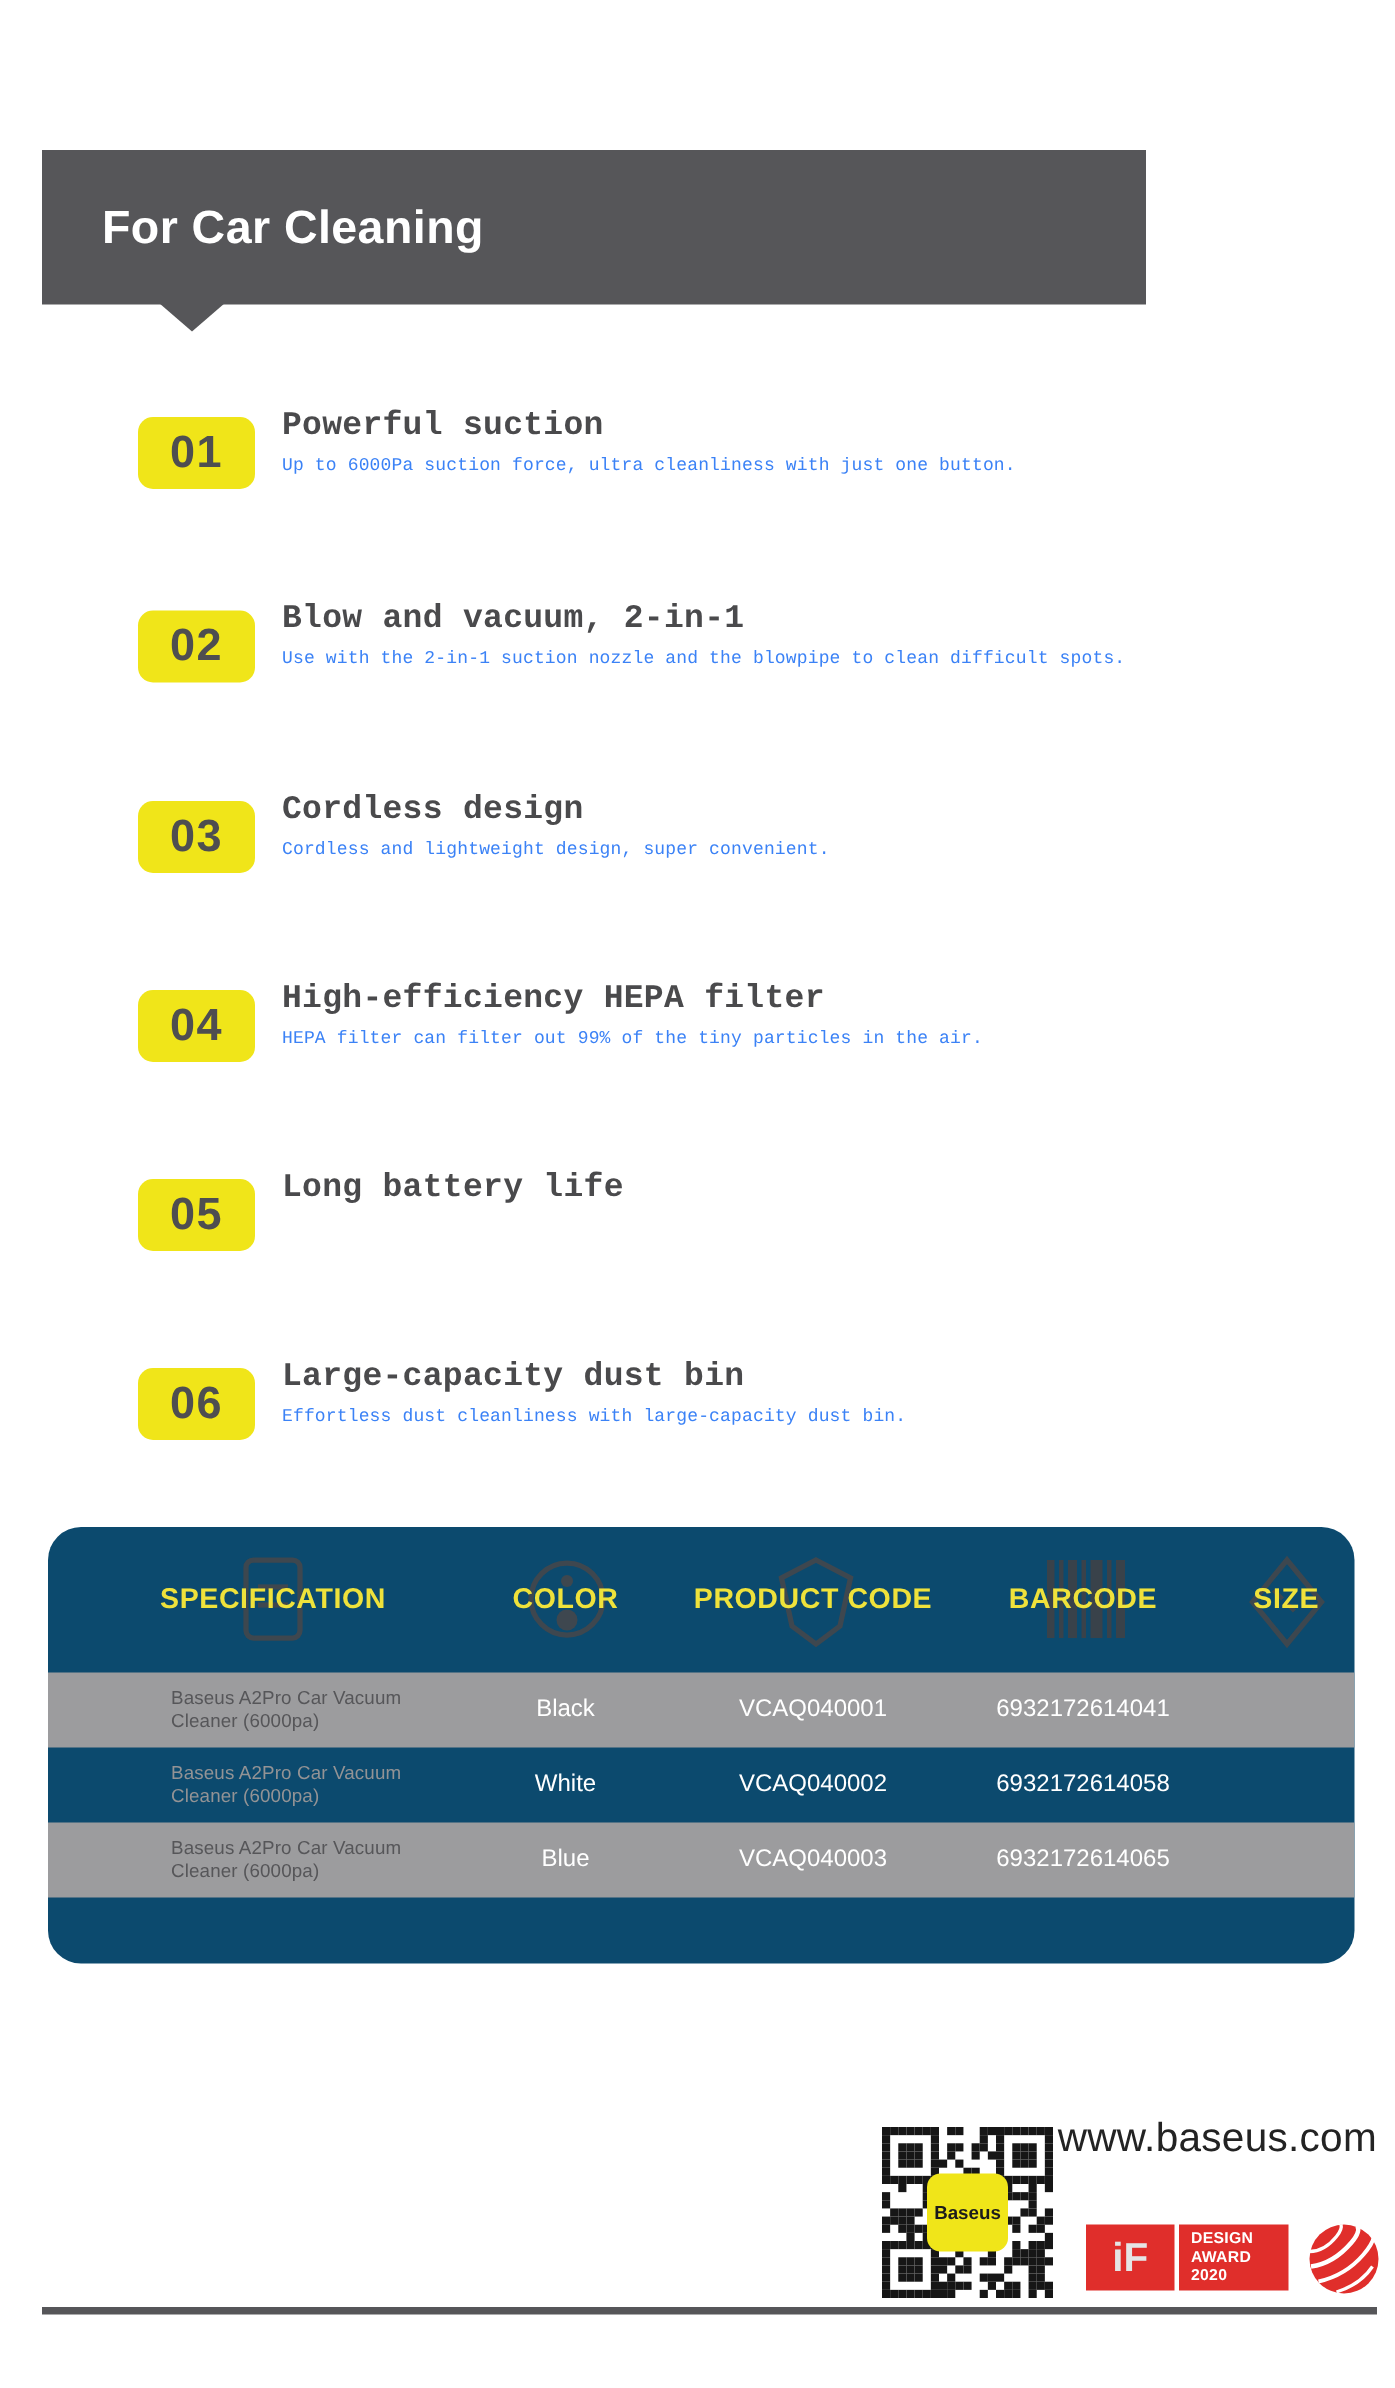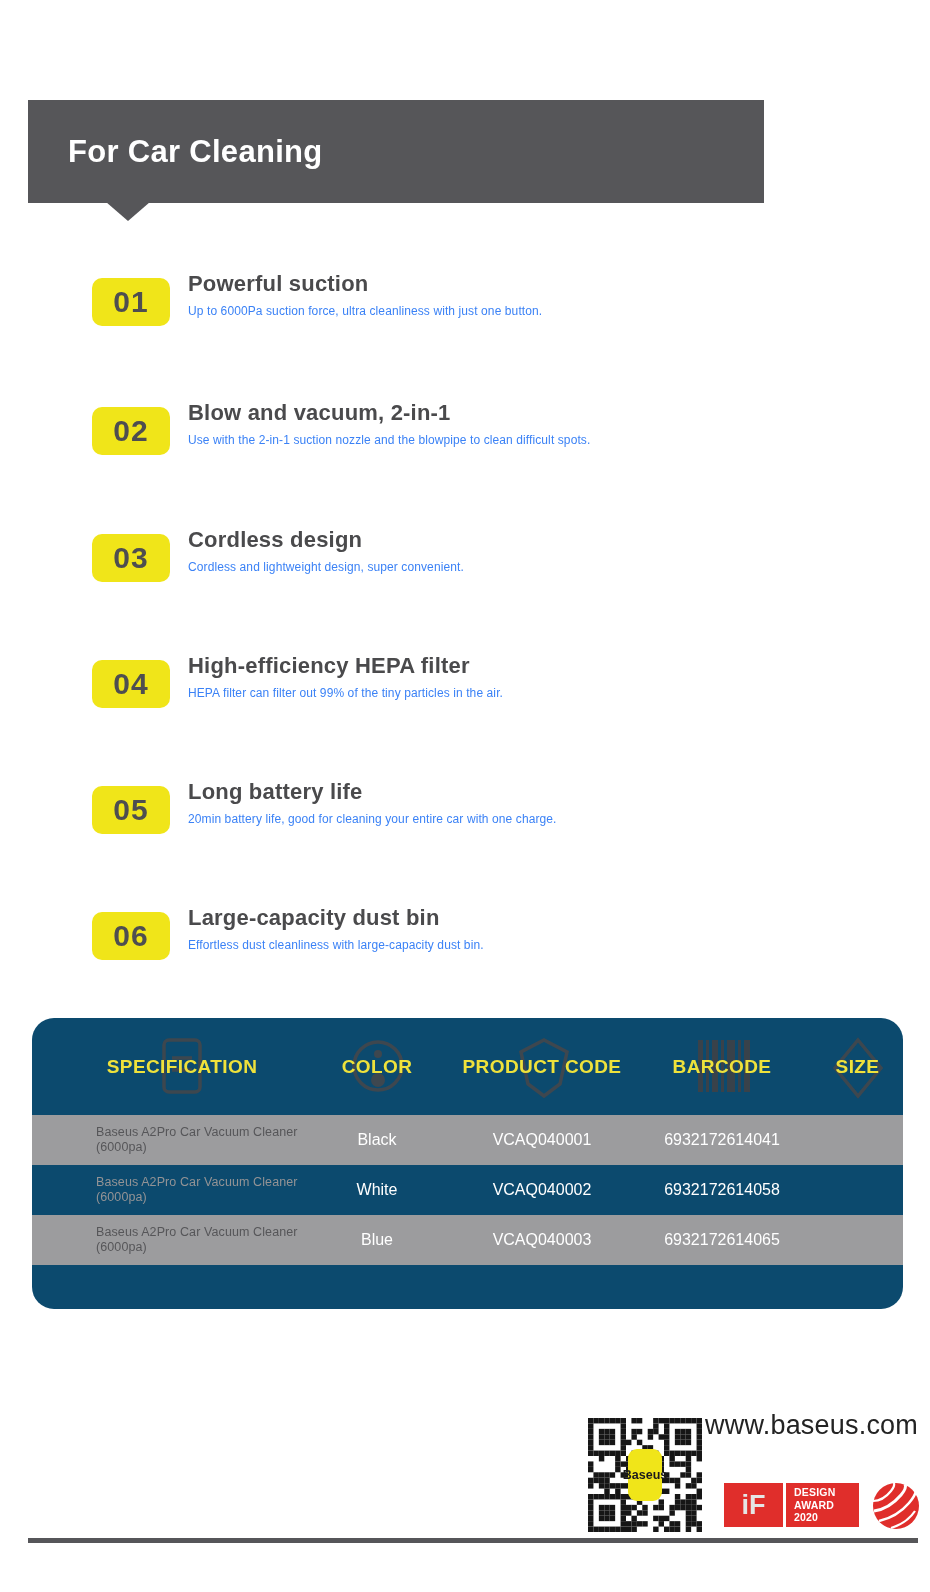--- a/index.html
+++ b/index.html
@@ -20,49 +20,49 @@
     border-left:22px solid transparent;border-right:22px solid transparent;
     border-top:19px solid #565659;
   }
   
   .feature{position:absolute;left:48px;display:flex;padding-left:44px;}
   .badge{
     width:78px;height:48px;background:#F0E519;border-radius:10px;
     display:flex;align-items:center;justify-content:center;
     color:#4E4E50;font-size:30px;font-weight:700;letter-spacing:1px;flex:0 0 auto;
   }
-  .ftext{margin-left:18px;margin-top:-7px;}
+  .ftext{margin-left:18px;margin-top:-7px;font-family:Liberation Mono, monospace;}
   .ftext h2{margin:0;font-size:22px;font-weight:700;color:#4A4A4C;letter-spacing:.2px;}
   .ftext p{margin:7px 0 0 0;font-size:12px;color:#3b82f6;letter-spacing:.1px;}
   
   .spec-table{
     position:absolute;left:32px;top:1018px;width:871px;height:291px;
     background:#0c4a6e;border-radius:22px;overflow:hidden;
   }
   .tgrid{display:grid;grid-template-columns:30px 240px 150px 180px 180px 91px;align-items:center;}
   .thead{position:relative;height:97px;}
   .thead .hlabel{
     position:relative;z-index:2;text-align:center;color:#EFE23B;
     font-size:19px;font-weight:700;letter-spacing:.4px;
   }
   .wmark{position:absolute;z-index:1;top:18px;opacity:.85;}
   .trow{height:50px;color:#ffffff;font-size:16px;}
   .trow .cell{text-align:center;}
   .trow.light{background:#9C9C9E;}
   .trow .spec-cell{
-    grid-column:1 / 3;text-align:left;padding-left:64px;
+    grid-column:1 / 3;text-align:left;padding-left:82px;
     font-size:12.5px;line-height:15px;max-width:230px;letter-spacing:.1px;
   }
   .trow.light .spec-cell{color:#565659;}
   .trow.dark .spec-cell{color:#939395;}
   
   .qr{position:absolute;left:587px;top:1418px;width:116px;height:114px;background:#ffffff;}
   .qr-label{
     position:absolute;left:50%;top:50%;transform:translate(-50%,-50%);
-    width:34px;height:52px;background:#F0E519;border-radius:9px;
+    width:54px;height:52px;background:#F0E519;border-radius:9px;
     display:flex;align-items:center;justify-content:center;
     font-size:12.5px;font-weight:700;color:#1c1c1c;
   }
   .website{
     position:absolute;left:700px;top:1410px;width:218px;text-align:right;
     font-size:27px;color:#232323;font-weight:500;letter-spacing:.2px;
   }
   .awards{position:absolute;left:724px;top:1483px;display:flex;align-items:flex-start;}
   .if-mark-box{
     width:59px;height:44px;background:#E02E2B;color:#e5e5e5;
@@ -114,21 +114,20 @@
     <div class="badge">04</div>
     <div class="ftext">
       <h2>High-efficiency HEPA filter</h2>
       <p>HEPA filter can filter out 99% of the tiny particles in the air.</p>
     </div>
   </section>
   <section class="feature" style="top:786px">
     <div class="badge">05</div>
     <div class="ftext">
       <h2>Long battery life</h2>
-      <p>20min battery life, good for cleaning your entire car with one charge.</p>
     </div>
   </section>
   <section class="feature" style="top:912px">
     <div class="badge">06</div>
     <div class="ftext">
       <h2>Large-capacity dust bin</h2>
       <p>Effortless dust cleanliness with large-capacity dust bin.</p>
     </div>
   </section>
 

